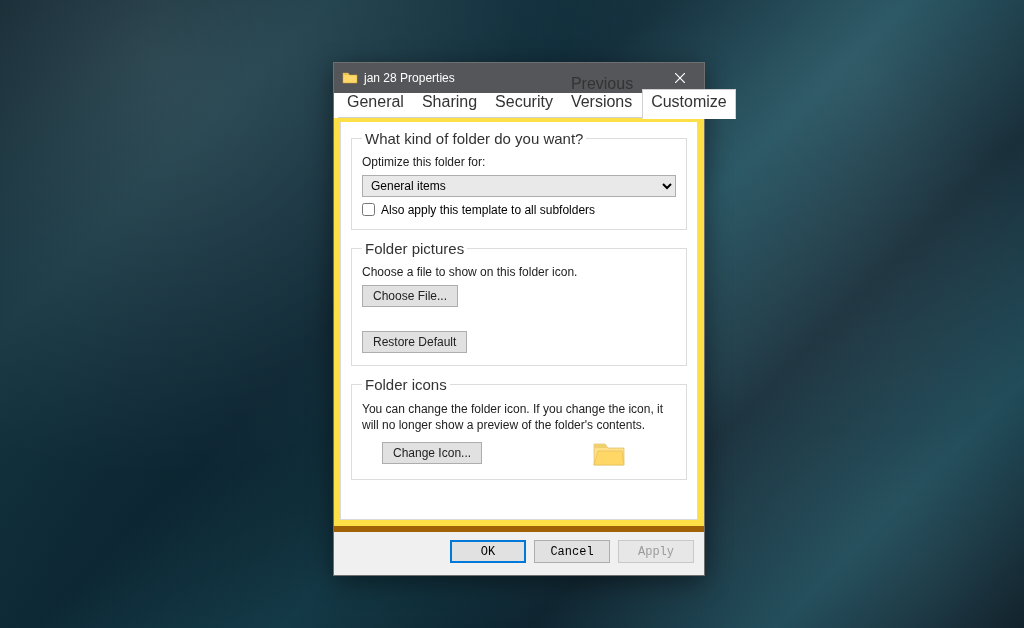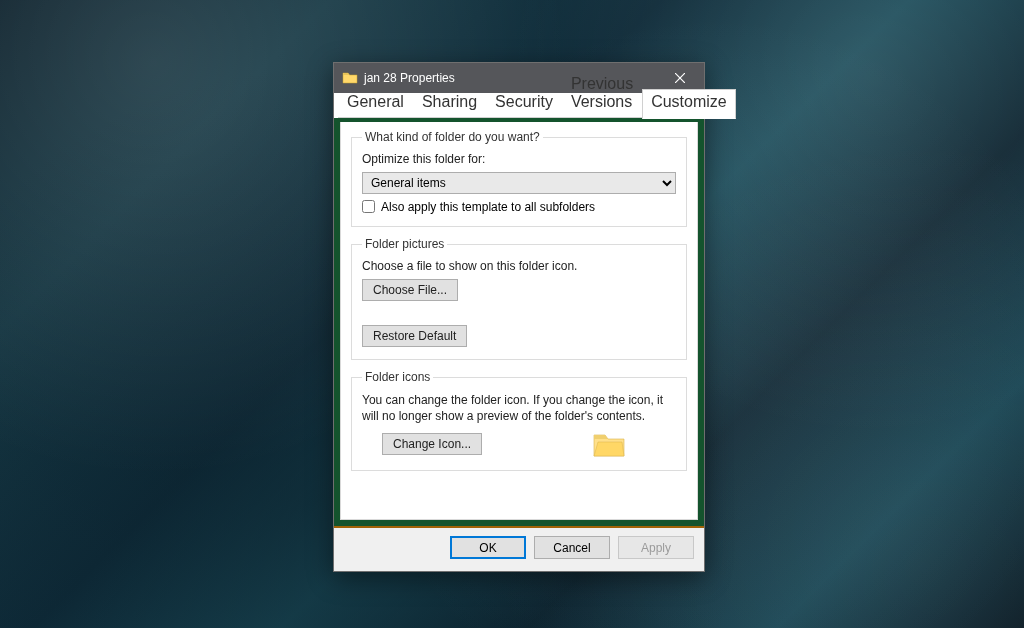--- a/index.html
+++ b/index.html
@@ -25,21 +25,21 @@
       radial-gradient(circle at 30% 80%, rgba(10,30,40,0.5) 0, transparent 50%),
       radial-gradient(circle at 90% 90%, rgba(255,255,255,0.05) 0, transparent 40%);
     pointer-events: none;
   }
 
   .dialog {
     position: absolute;
     left: 333px;
     top: 62px;
     width: 370px;
-    background: #14532d;
+    background: #fde047;
     box-shadow: 0 6px 24px rgba(0,0,0,0.45);
     border: 1px solid #6f6f6f;
   }
 
   .titlebar {
     height: 30px;
     background: #55565a;
     color: #ffffff;
     display: flex;
     align-items: center;
@@ -107,21 +107,21 @@
     box-sizing: border-box;
     background: #ffffff;
   }
 
   fieldset.group {
     border: 1px solid #dcdcdc;
     margin: 0 0 10px 0;
     padding: 6px 10px 12px 10px;
   }
   fieldset.group legend {
-    font-size: 12px;
+    font-size: 15px;
     color: #333;
     padding: 0 3px;
   }
   .label {
     font-size: 12px;
     color: #222;
     margin: 2px 0 6px 0;
   }
 
   select.combo {
@@ -165,21 +165,22 @@
     margin-top: 6px;
     padding-left: 20px;
   }
 
   .footer {
     display: flex;
     justify-content: flex-end;
     gap: 8px;
     padding: 8px 10px 12px 10px;
     background: #f0f0f0;
-    border-top: 2px solid #a16207;
+    border-top: 6px solid #a16207;
+    font-family: Liberation Mono, monospace;
   }
   .footer button {
     height: 23px;
     width: 76px;
     font-size: 12px;
     font-family: inherit;
     border: 1px solid #adadad;
     background: #e1e1e1;
   }
   .footer button.default {

